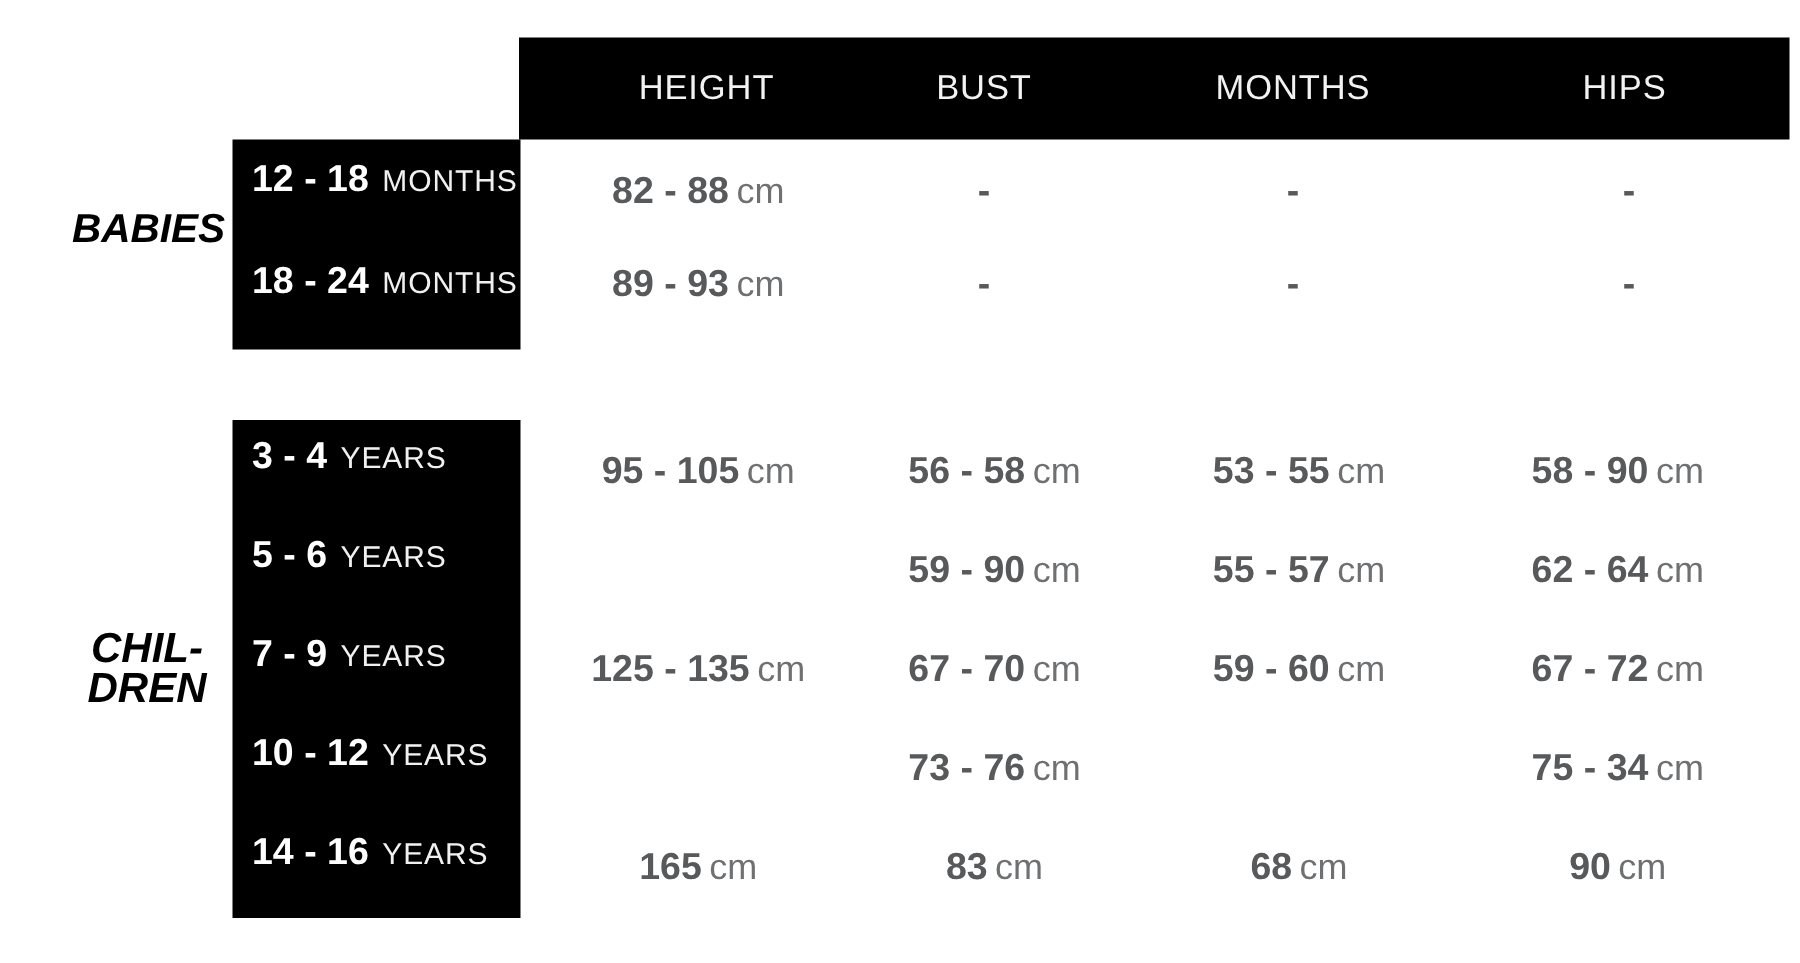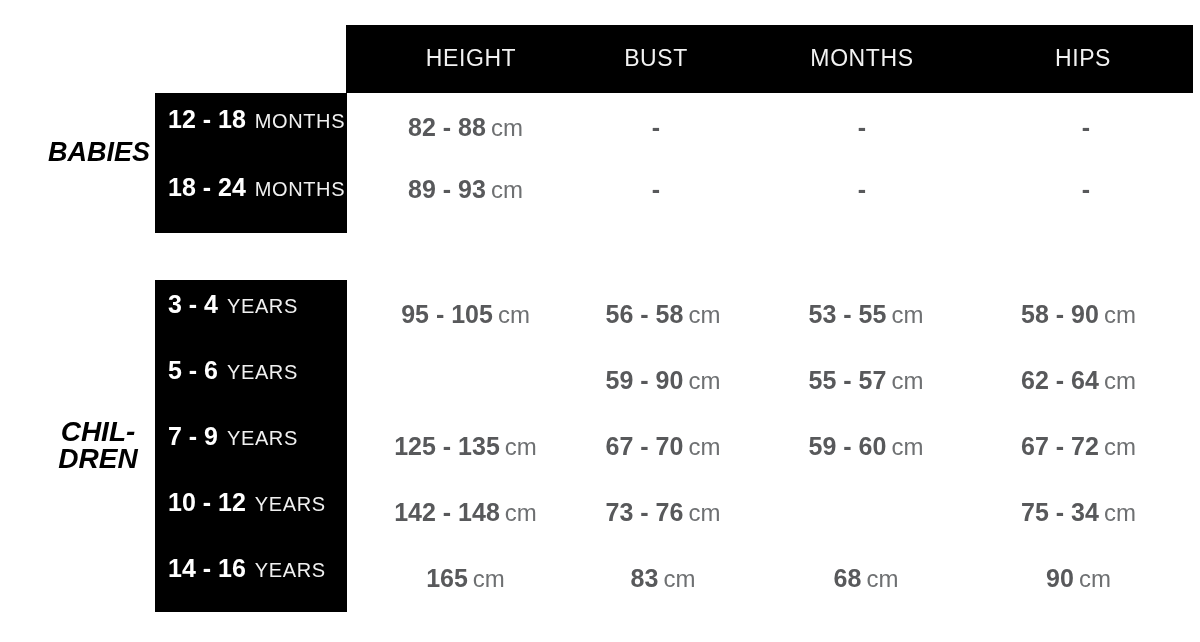--- a/index.html
+++ b/index.html
@@ -153,23 +153,20 @@
   <div class="cell col-bust" style="top:431px">
     <span class="num">67 - 70</span><span class="cm">cm</span>
   </div>
   <div class="cell col-waist" style="top:431px">
     <span class="num">59 - 60</span><span class="cm">cm</span>
   </div>
   <div class="cell col-hips" style="top:431px">
     <span class="num">67 - 72</span><span class="cm">cm</span>
   </div>
 
-  <div class="cell col-height" style="top:497px">
-    <span class="num">142 - 148</span><span class="cm">cm</span>
-  </div>
   <div class="cell col-bust" style="top:497px">
     <span class="num">73 - 76</span><span class="cm">cm</span>
   </div>
   <div class="cell col-hips" style="top:497px">
     <span class="num">75 - 34</span><span class="cm">cm</span>
   </div>
 
   <div class="cell col-height" style="top:563px">
     <span class="num">165</span><span class="cm">cm</span>
   </div>

